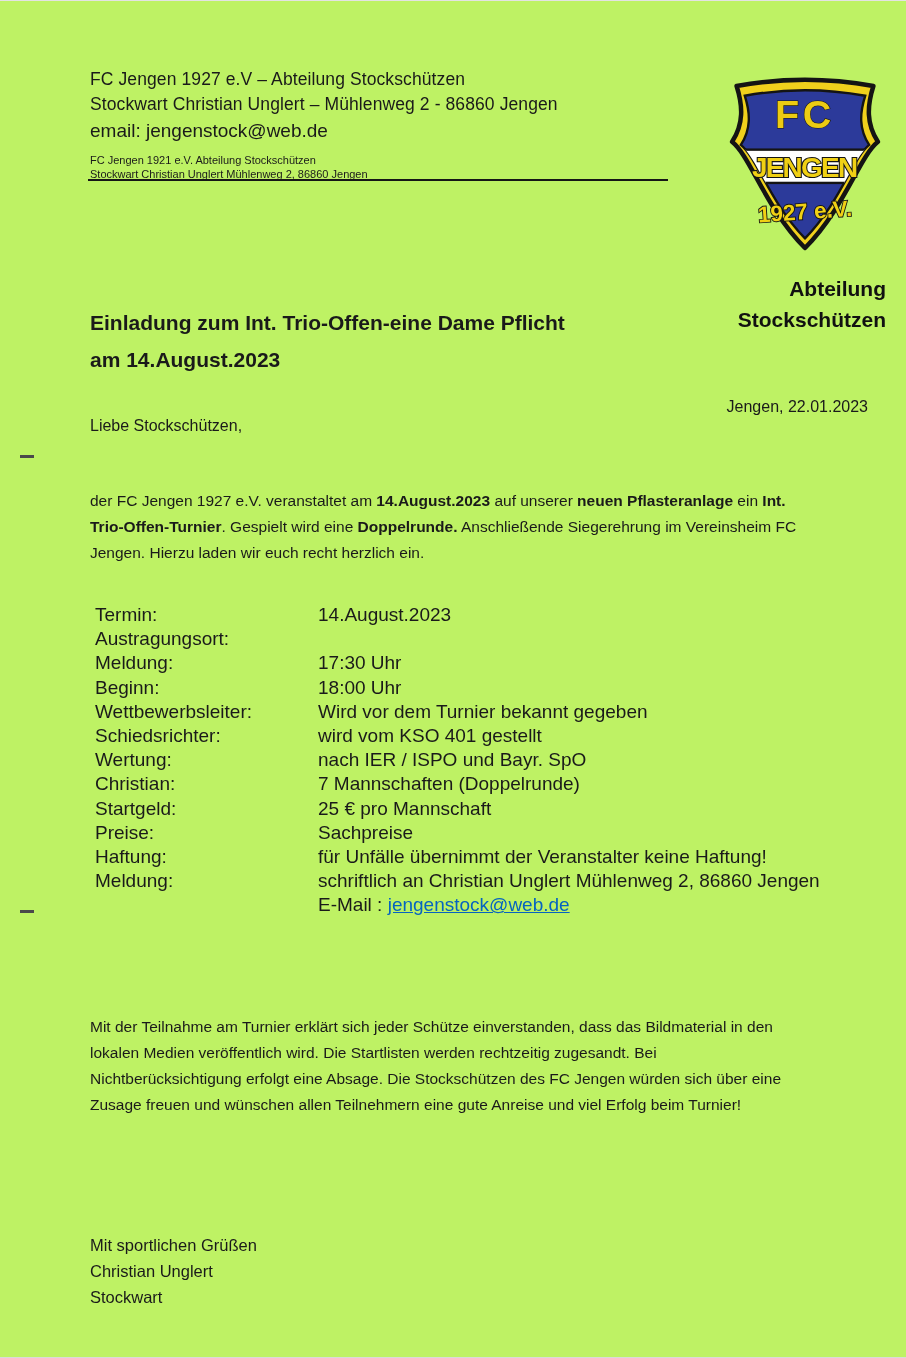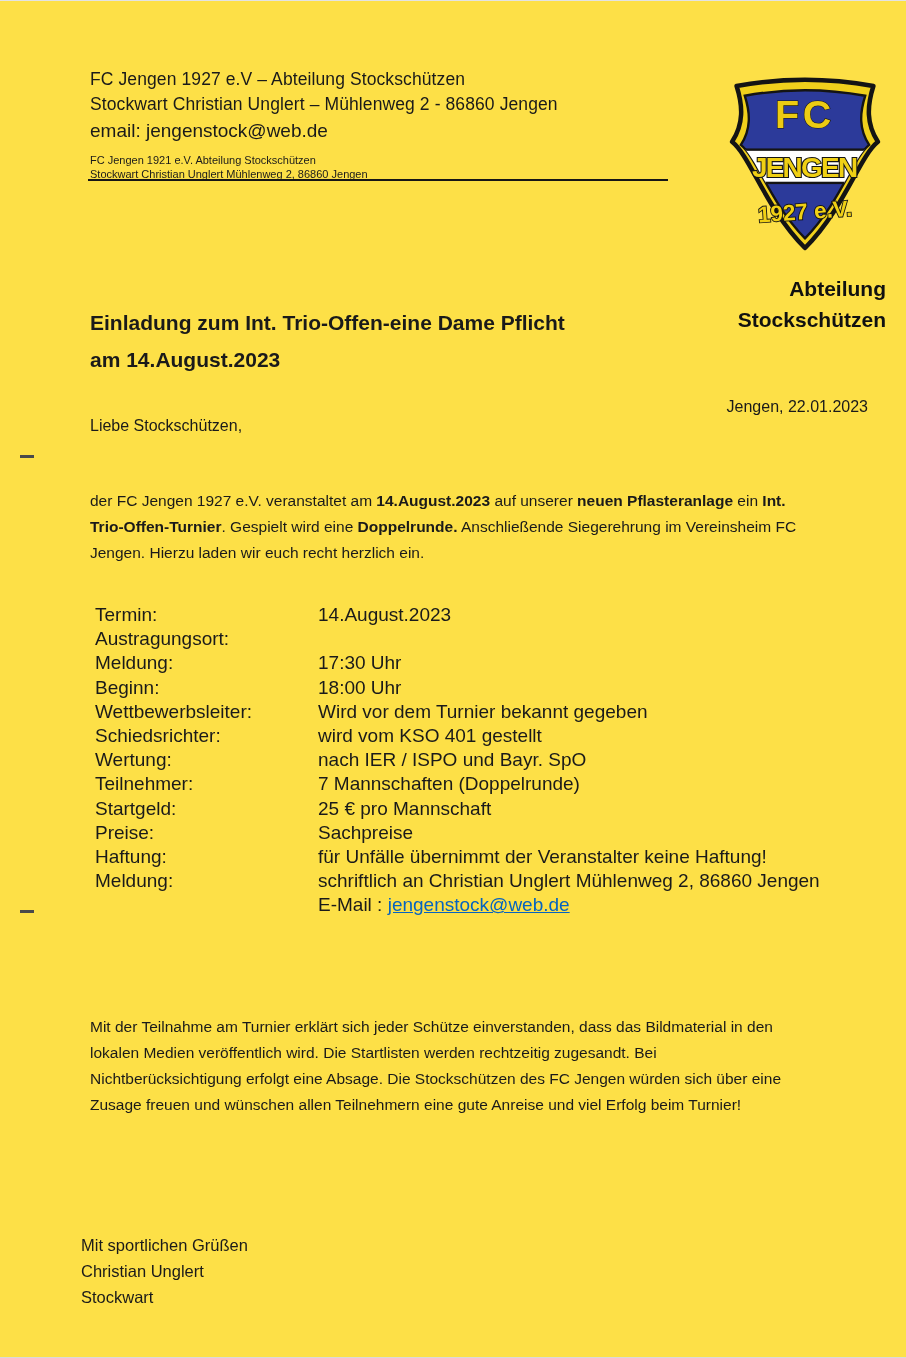--- a/index.html
+++ b/index.html
@@ -1,21 +1,21 @@
 <!DOCTYPE html>
 <html lang="de"><head>
 <meta charset="utf-8">
 <title>FC Jengen Einladung</title>
 <style>
   * { margin:0; padding:0; box-sizing:border-box; }
   html,body { background:#ffffff; }
   body { font-family:"Liberation Sans", sans-serif; color:#1a1a1a; }
   .page {
     position:relative; width:906px; height:1358px; margin:0 auto;
-    background:#fde047; overflow:hidden;
+    background:#bef264; overflow:hidden;
     border-top:1px solid #e3e3e3; border-bottom:1px solid #d9d9d9;
   }
 
   
   .header-block { position:absolute; left:90px; top:66px; }
   .h-line { font-size:17.5px; line-height:25px; letter-spacing:0.1px; }
   .h-email { font-family:Liberation Sans, sans-serif; font-size:19px; line-height:26px; margin-top:1px; }
   .h-small { margin-top:9px; font-size:11px; line-height:14px; }
   .header-rule { position:absolute; left:88px; top:178px; width:580px; border-top:2px solid #161616; }
 
@@ -40,21 +40,21 @@
   .b { font-weight:bold; }
 
   
   .details { position:absolute; left:95px; top:602px; font-size:19px; }
   .details-row { display:flex; line-height:24.2px; }
   .details-label { width:223px; flex:0 0 auto; }
   .details-value { white-space:pre-wrap; }
   .email-link { color:#0563c1; text-decoration:underline; cursor:pointer; }
 
   
-  .signature { position:absolute; left:81px; top:1231px; font-size:16.5px; line-height:26px; }
+  .signature { position:absolute; left:90px; top:1231px; font-size:16.5px; line-height:26px; }
 </style>
 </head>
 <body>
 
 <div class="page">
 
   <div class="header-block">
     <div class="h-line">FC Jengen 1927 e.V – Abteilung Stockschützen</div>
     <div class="h-line">Stockwart Christian Unglert – Mühlenweg 2 - 86860 Jengen</div>
     <div class="h-email">email: jengenstock@web.de</div>
@@ -128,21 +128,21 @@
       </div>
       <div class="details-row">
         <div class="details-label">Schiedsrichter:</div>
         <div class="details-value"><span>wird vom KSO 401 gestellt</span></div>
       </div>
       <div class="details-row">
         <div class="details-label">Wertung:</div>
         <div class="details-value"><span>nach IER / ISPO und Bayr. SpO</span></div>
       </div>
       <div class="details-row">
-        <div class="details-label">Teilnehmer:</div>
+        <div class="details-label">Christian:</div>
         <div class="details-value"><span>7 Mannschaften (Doppelrunde)</span></div>
       </div>
       <div class="details-row">
         <div class="details-label">Startgeld:</div>
         <div class="details-value"><span>25 € pro Mannschaft</span></div>
       </div>
       <div class="details-row">
         <div class="details-label">Preise:</div>
         <div class="details-value"><span>Sachpreise</span></div>
       </div>

